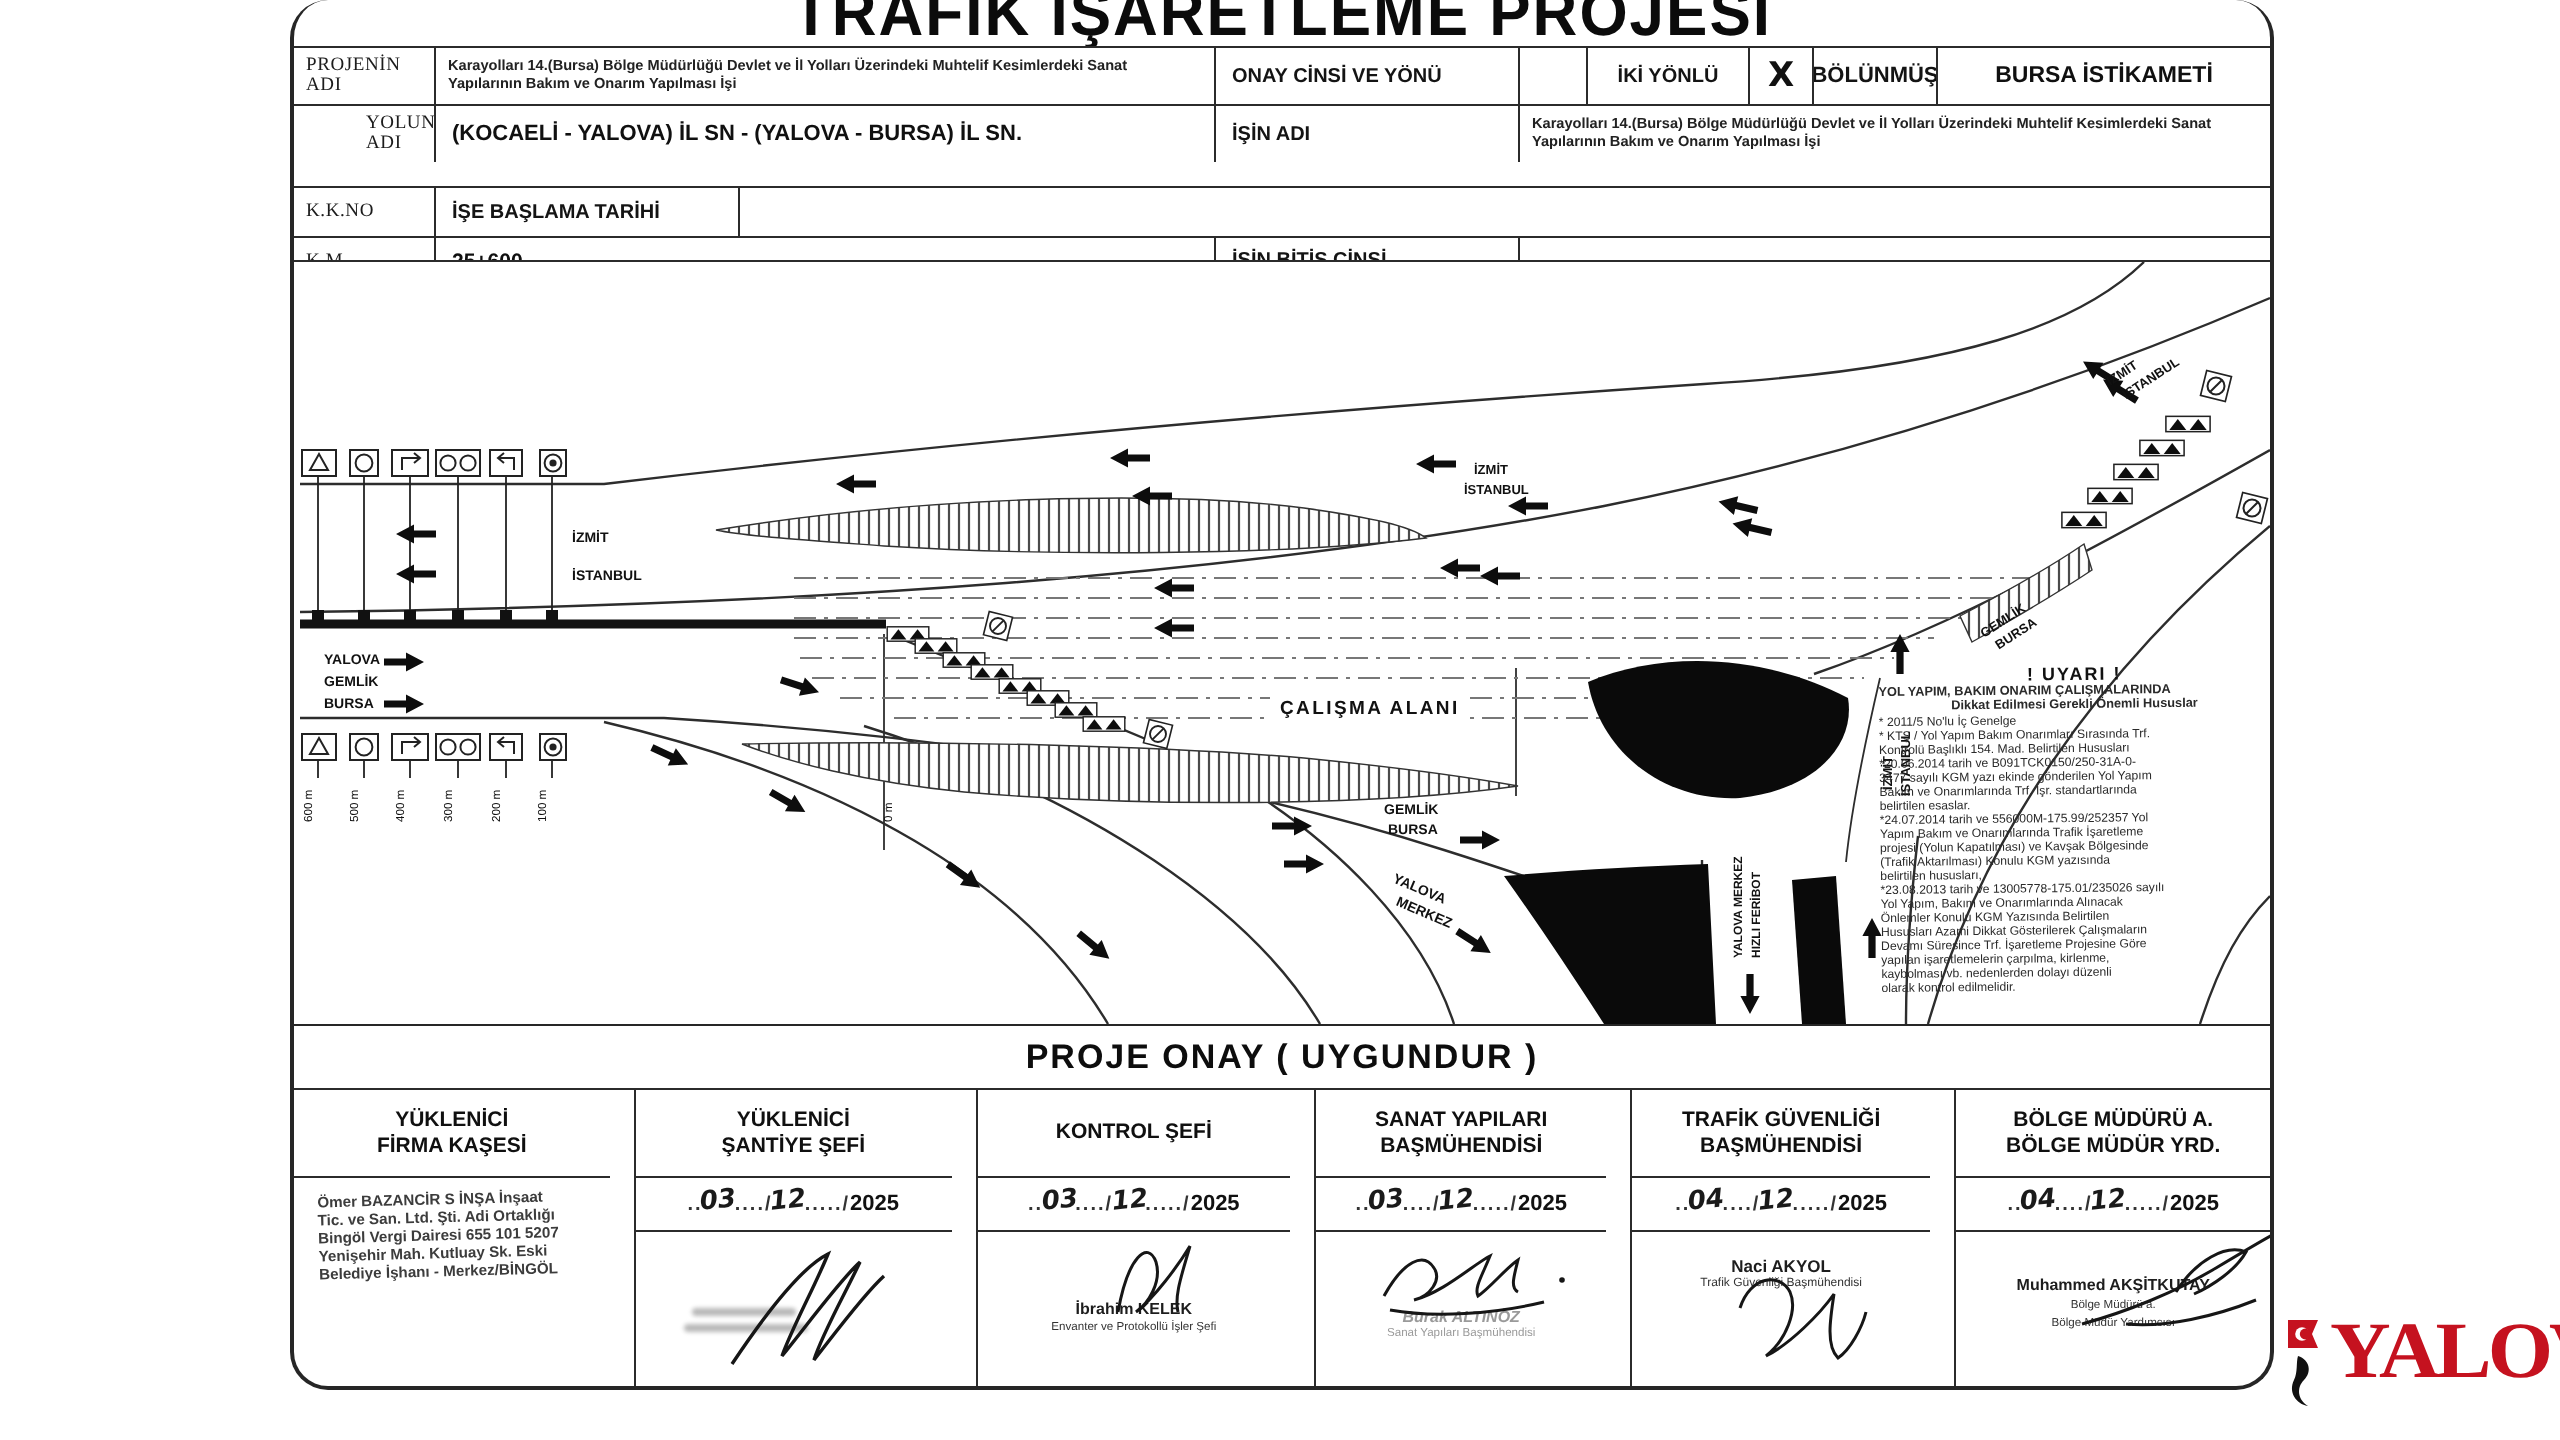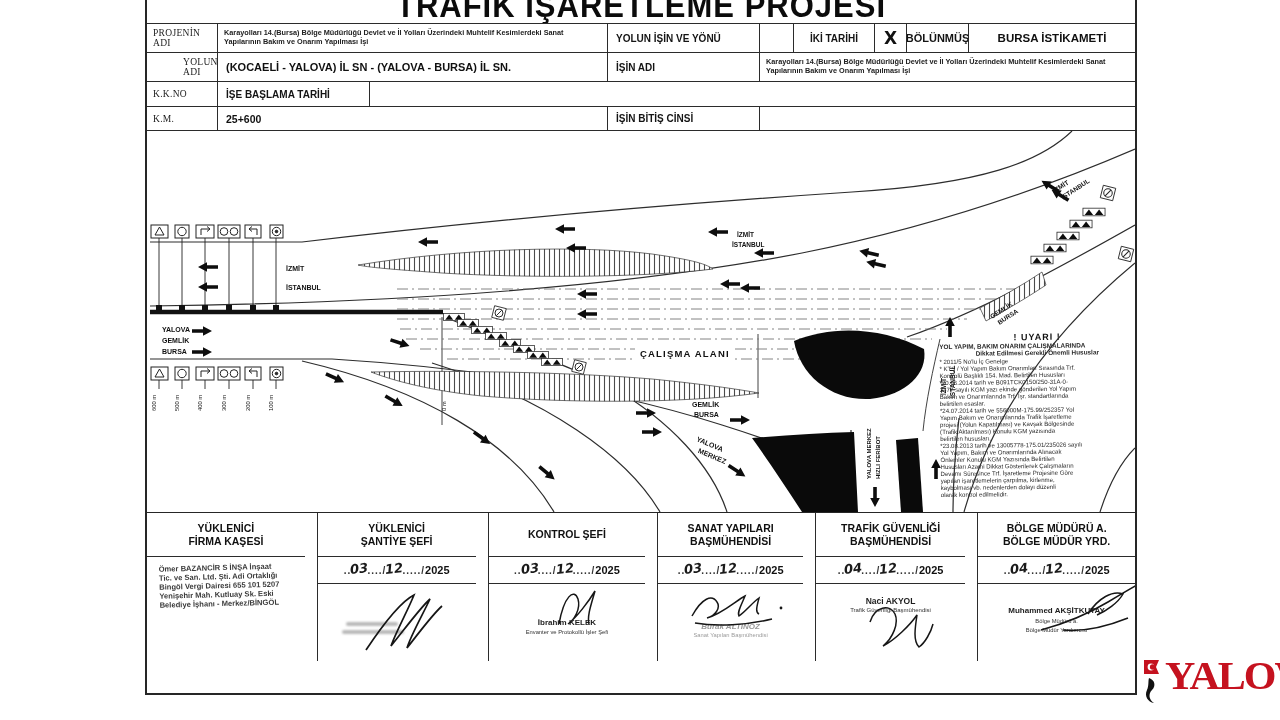--- a/index.html
+++ b/index.html
@@ -1,19 +1,19 @@
 <!DOCTYPE html>
 <html><head>
 <meta charset="utf-8">
 <style>
   html,body{margin:0;padding:0;}
   body{width:1280px;height:720px;background:#ffffff;position:relative;overflow:hidden;
        font-family:"Liberation Sans",sans-serif;color:#111;}
   #doc{position:absolute;left:145px;top:0;width:988px;height:693px;background:#fff;
-       border-left:2px solid #262626;border-right:2px solid #262626;border-bottom:2px solid #262626;}
+       border-left:2px solid #262626;border-right:2px solid #262626;border-bottom:2px solid #262626;border-radius:19px;}
   
   .title-row{height:23px;overflow:hidden;text-align:center;}
   .doc-title{font-size:31px;font-weight:bold;letter-spacing:1px;line-height:36px;margin-top:-11px;
              font-family:"Liberation Sans",sans-serif;color:#0b0b0b;transform:scaleY(1.05);}
   
   .hrow{display:flex;border-top:1.5px solid #2b2b2b;box-sizing:border-box;}
   .hc{box-sizing:border-box;border-left:1.4px solid #2b2b2b;display:flex;align-items:center;overflow:hidden;}
   .hc:first-child{border-left:none;}
   .lbl-serif{font-family:"Liberation Serif",serif;font-size:9.5px;letter-spacing:.3px;padding-left:6px;color:#1c1c1c;}
   .lbl-sans{font-weight:bold;font-size:10px;padding-left:8px;color:#141414;}
@@ -62,34 +62,34 @@
 <div id="doc">
 
   <div class="title-row">
     <div class="doc-title">TRAFİK İŞARETLEME PROJESİ</div>
   </div>
 
   <div>
     <div class="hrow" style="height:29px;">
       <div class="hc lbl-serif" style="width:70px;">PROJENİN ADI</div>
       <div class="hc val-small" style="width:390px;">Karayolları 14.(Bursa) Bölge Müdürlüğü Devlet ve İl Yolları Üzerindeki Muhtelif Kesimlerdeki Sanat Yapılarının Bakım ve Onarım Yapılması İşi</div>
-      <div class="hc lbl-sans" style="width:152px;">YOLUN İŞİN VE YÖNÜ</div>
+      <div class="hc lbl-sans" style="width:152px;">ONAY CİNSİ VE YÖNÜ</div>
       <div class="hc" style="width:34px;"></div>
-      <div class="hc lbl-sans ctr" style="width:81px;">İKİ TARİHİ</div>
+      <div class="hc lbl-sans ctr" style="width:81px;">İKİ YÖNLÜ</div>
       <div class="hc xmark ctr" style="width:32px;">X</div>
       <div class="hc lbl-sans ctr" style="width:62px;font-size:11px;">BÖLÜNMÜŞ</div>
       <div class="hc val-big ctr" style="width:167px;font-size:11.5px;">BURSA İSTİKAMETİ</div>
     </div>
     <div class="hrow" style="height:29px;">
       <div class="hc lbl-serif" style="width:70px;padding-left:36px;">YOLUN ADI</div>
       <div class="hc val-big" style="width:390px;">(KOCAELİ - YALOVA) İL SN - (YALOVA - BURSA) İL SN.</div>
       <div class="hc lbl-sans" style="width:152px;">İŞİN ADI</div>
       <div class="hc val-small" style="width:376px;">Karayolları 14.(Bursa) Bölge Müdürlüğü Devlet ve İl Yolları Üzerindeki Muhtelif Kesimlerdeki Sanat Yapılarının Bakım ve Onarım Yapılması İşi</div>
     </div>
-    <div class="hrow" style="height:25px;">
+    <div class="hrow" style="height:25px;margin-top:12px;">
       <div class="hc lbl-serif" style="width:70px;">K.K.NO</div>
       <div class="hc lbl-sans" style="width:152px;">İŞE BAŞLAMA TARİHİ</div>
       <div class="hc" style="width:376px;"></div>
     </div>
     <div class="hrow" style="height:24px;">
       <div class="hc lbl-serif" style="width:70px;">K.M.</div>
       <div class="hc val-big" style="width:390px;font-size:10.5px;">25+600</div>
       <div class="hc lbl-sans" style="width:152px;">İŞİN BİTİŞ CİNSİ</div>
       <div class="hc" style="width:376px;"></div>
     </div>
@@ -358,20 +358,21 @@
       <div class="wl">Önlemler Konulu KGM Yazısında Belirtilen</div>
       <div class="wl">Hususları Azami Dikkat Gösterilerek Çalışmaların</div>
       <div class="wl">Devamı Süresince Trf. İşaretleme Projesine Göre</div>
       <div class="wl">yapılan işaretlemelerin çarpılma, kirlenme,</div>
       <div class="wl">kaybolması vb. nedenlerden dolayı düzenli</div>
       <div class="wl">olarak kontrol edilmelidir.</div>
     </div>
   </div>
 
   <div class="approval">
+    <div class="ap-title">PROJE ONAY ( UYGUNDUR )</div>
     <div class="ap-cols">
 
       <div class="ap-col" style="width:168px;">
         <div class="ap-head">
           <span>YÜKLENİCİ</span>
           <span>FİRMA KAŞESİ</span>
         </div>
         <div class="ap-sig">
           <div class="stamp">
             <div>Ömer BAZANCİR S İNŞA İnşaat</div>

